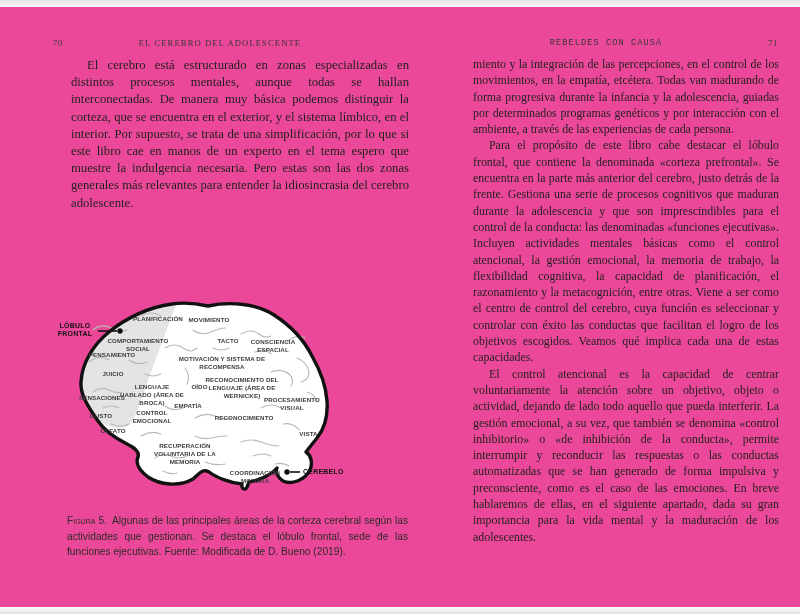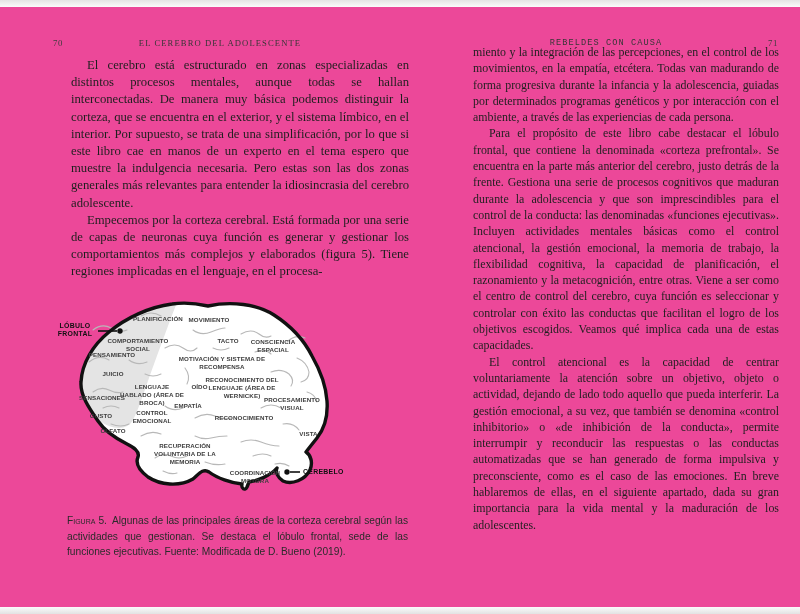--- a/index.html
+++ b/index.html
@@ -11,21 +11,21 @@
 
   .pagenum{position:absolute;top:38px;font-size:8.8px;color:#3c3c3c;letter-spacing:.5px;}
   .running-head{position:absolute;top:38px;font-size:8.6px;color:#363636;letter-spacing:1.1px;text-align:center;}
   .head-left{left:51px;width:338px;}
   .head-right{left:453px;width:306px;font-family:Liberation Mono, monospace;}
   .pn-left{left:53px;}
   .pn-right{left:768px;text-align:right;}
 
   .body-col{position:absolute;text-align:justify;margin-left:20px;}
   .col-left{left:51px;top:57px;width:338px;font-size:12.7px;line-height:17.2px;}
-  .col-right{left:453px;top:44px;width:306px;font-size:11.9px;line-height:16.3px;}
+  .col-right{left:453px;top:56px;width:306px;font-size:11.9px;line-height:16.3px;}
   .body-col p{margin:0;}
   p.indent{text-indent:16px;}
 
   .figure{position:absolute;left:45px;top:296px;width:350px;height:236px;}
   .figure svg{position:absolute;left:0;top:0;}
   .blabel{position:absolute;font-family:"Liberation Sans",sans-serif;font-size:6.2px;font-weight:700;line-height:1.25;color:#3d3d3d;text-align:center;letter-spacing:.1px;}
   .blabel-big{font-size:6.9px;color:#101010;letter-spacing:.3px;line-height:1.15;}
   .align-left{text-align:left;}
 
   .caption{position:absolute;left:51px;top:497px;width:341px;margin:16px;font-family:"Liberation Sans",sans-serif;font-size:10.2px;line-height:15.5px;color:#2b2b2b;text-align:justify;}
@@ -36,21 +36,20 @@
 
 <div class="spread">
   <div class="photo-edge edge-top"></div>
   <div class="photo-edge edge-bottom"></div>
 
   <span class="pagenum pn-left">70</span>
   <div class="running-head head-left">EL CEREBRO DEL ADOLESCENTE</div>
 
   <div class="body-col col-left">
     <p class="indent">El cerebro está estructurado en zonas especializadas en distintos procesos mentales, aunque todas se hallan interconectadas. De manera muy básica podemos distinguir la corteza, que se encuentra en el exterior, y el sistema límbico, en el interior. Por supuesto, se trata de una simplificación, por lo que si este libro cae en manos de un experto en el tema espero que muestre la indulgencia necesaria. Pero estas son las dos zonas generales más relevantes para entender la idiosincrasia del cerebro adolescente.</p>
-    <p class="indent">Empecemos por la corteza cerebral. Está formada por una serie de capas de neuronas cuya función es generar y gestionar los comportamientos más complejos y elaborados (figura 5). Tiene regiones implicadas en el lenguaje, en el procesa-</p>
   </div>
 
   <div class="figure">
     <svg width="350" height="236" viewBox="0 0 350 236">
       <defs>
         <clipPath id="brainclip">
           <path d="M163,10 C186,5 212,8 229,19 C246,30 259,44 267,60 C275,74 281,90 282,105 C283,119 280,132 272,142 C268,147 264,152 261,156 C266,159 268,167 265,174 C260,184 247,189 238,185 C233,182 230,176 232,172 C225,180 212,185 204,186 L202,191 C200,195 196,193 197,188 C186,187 172,182 164,176 C158,172 154,178 148,183 C134,191 115,189 103,181 C95,175 90,168 93,161 C95,155 88,151 82,148 C70,142 59,134 53,125 C44,112 35,99 36,86 C37,67 48,49 64,36 C81,22 104,11 127,8 C140,6 150,7 163,10 Z"></path>
         </clipPath>
       </defs>
 

